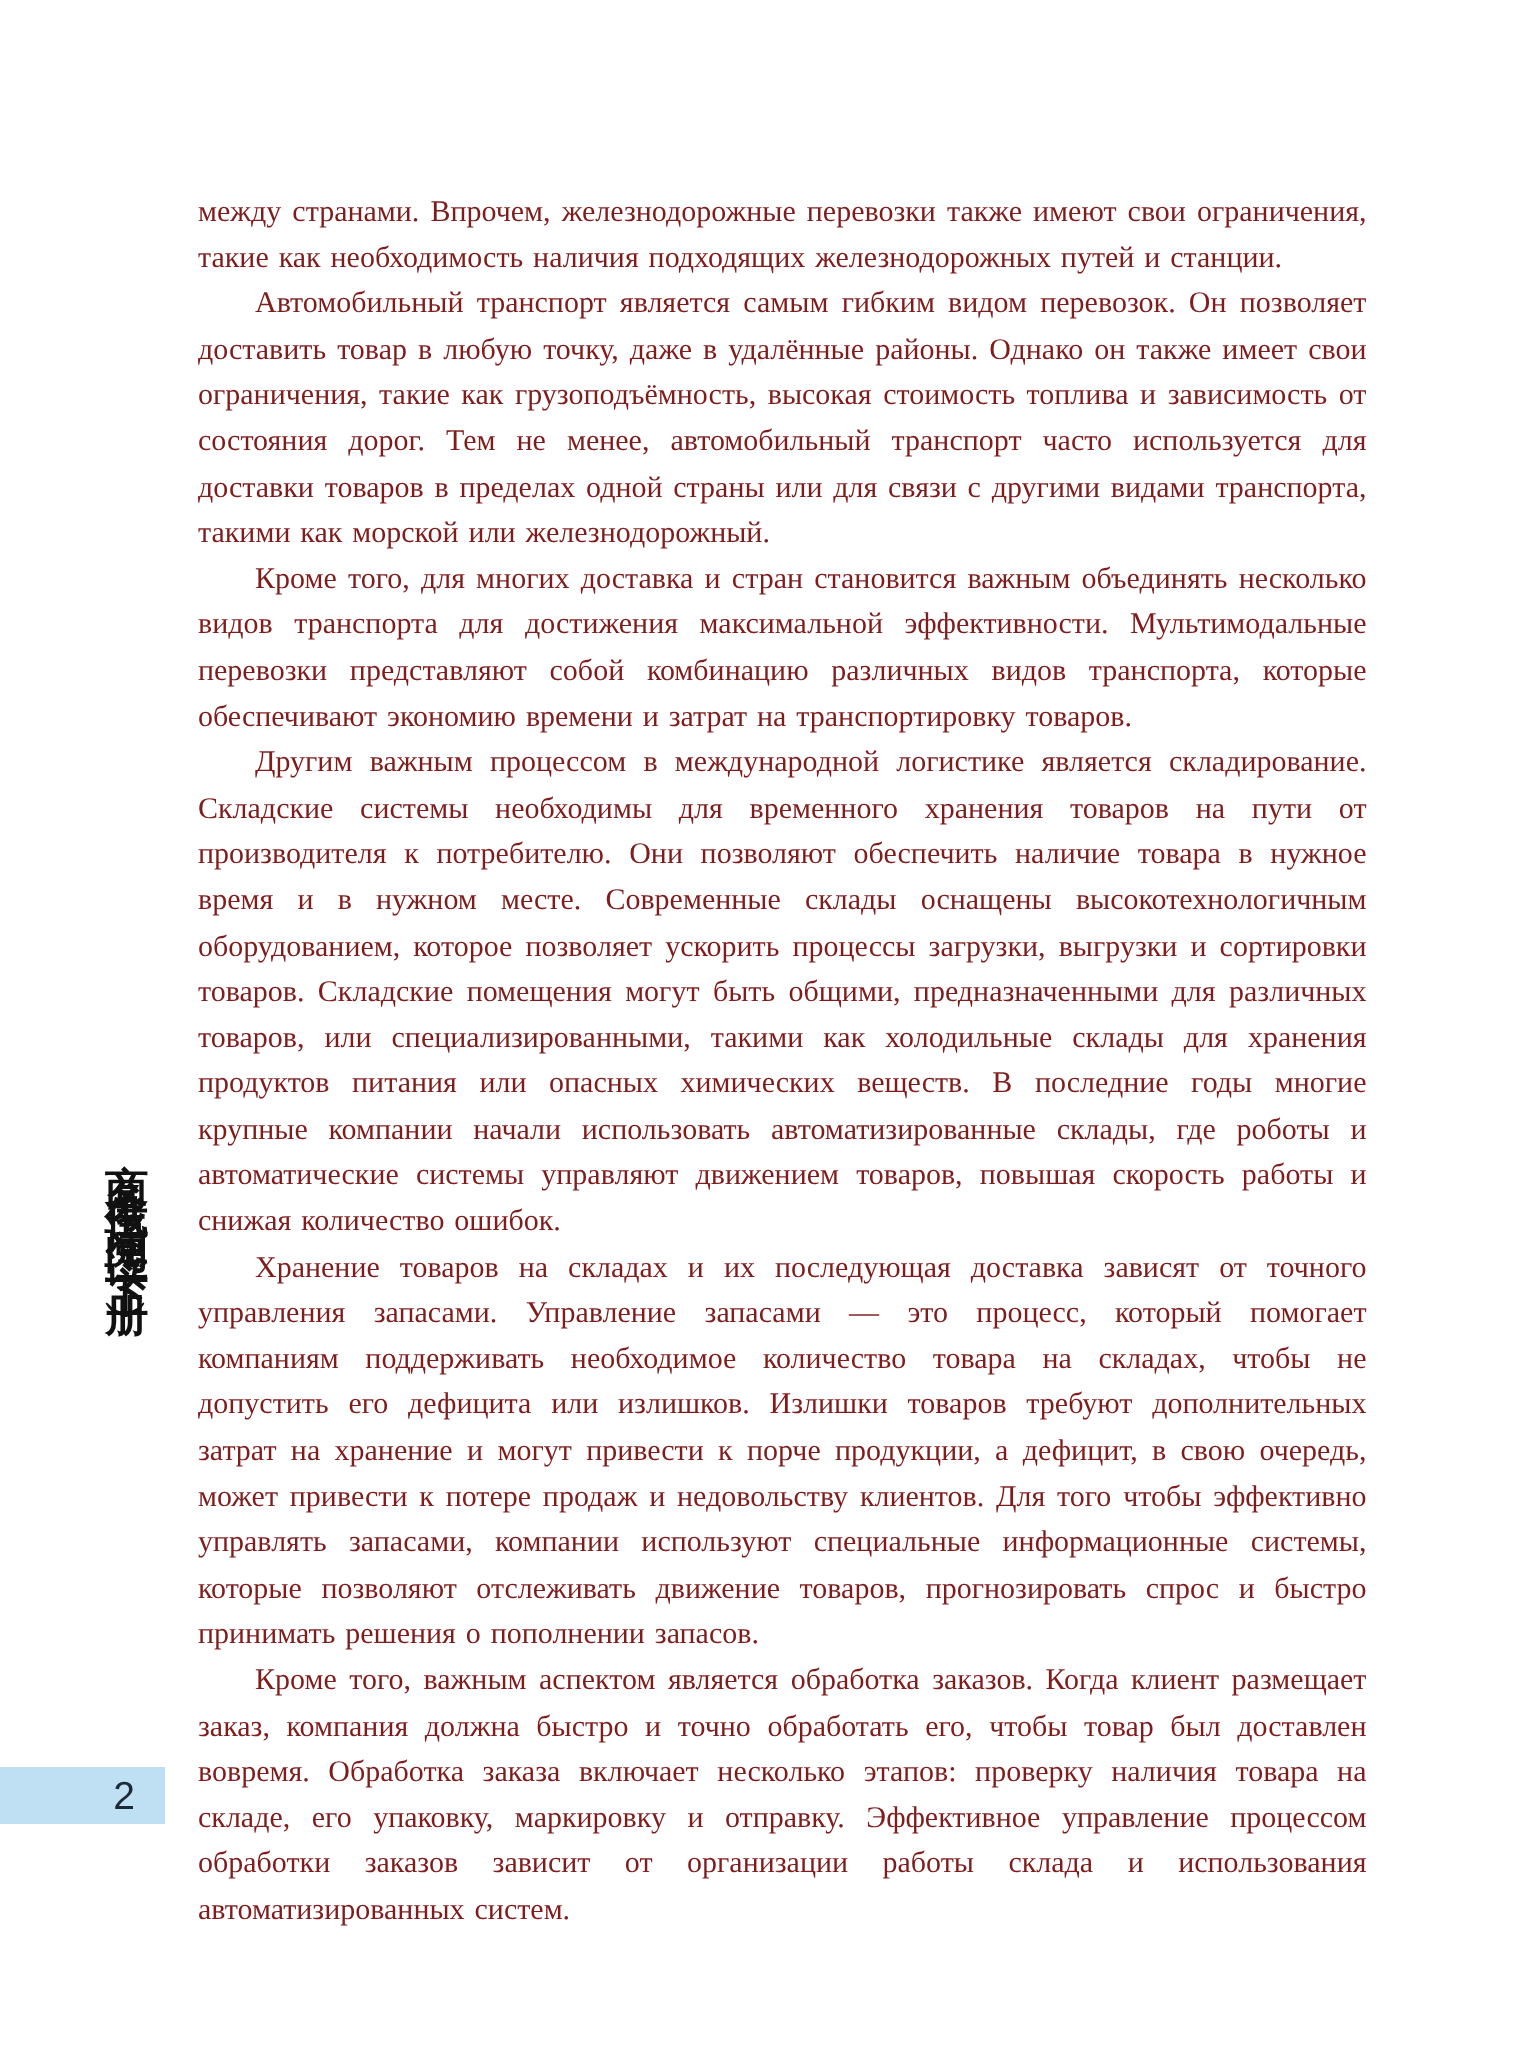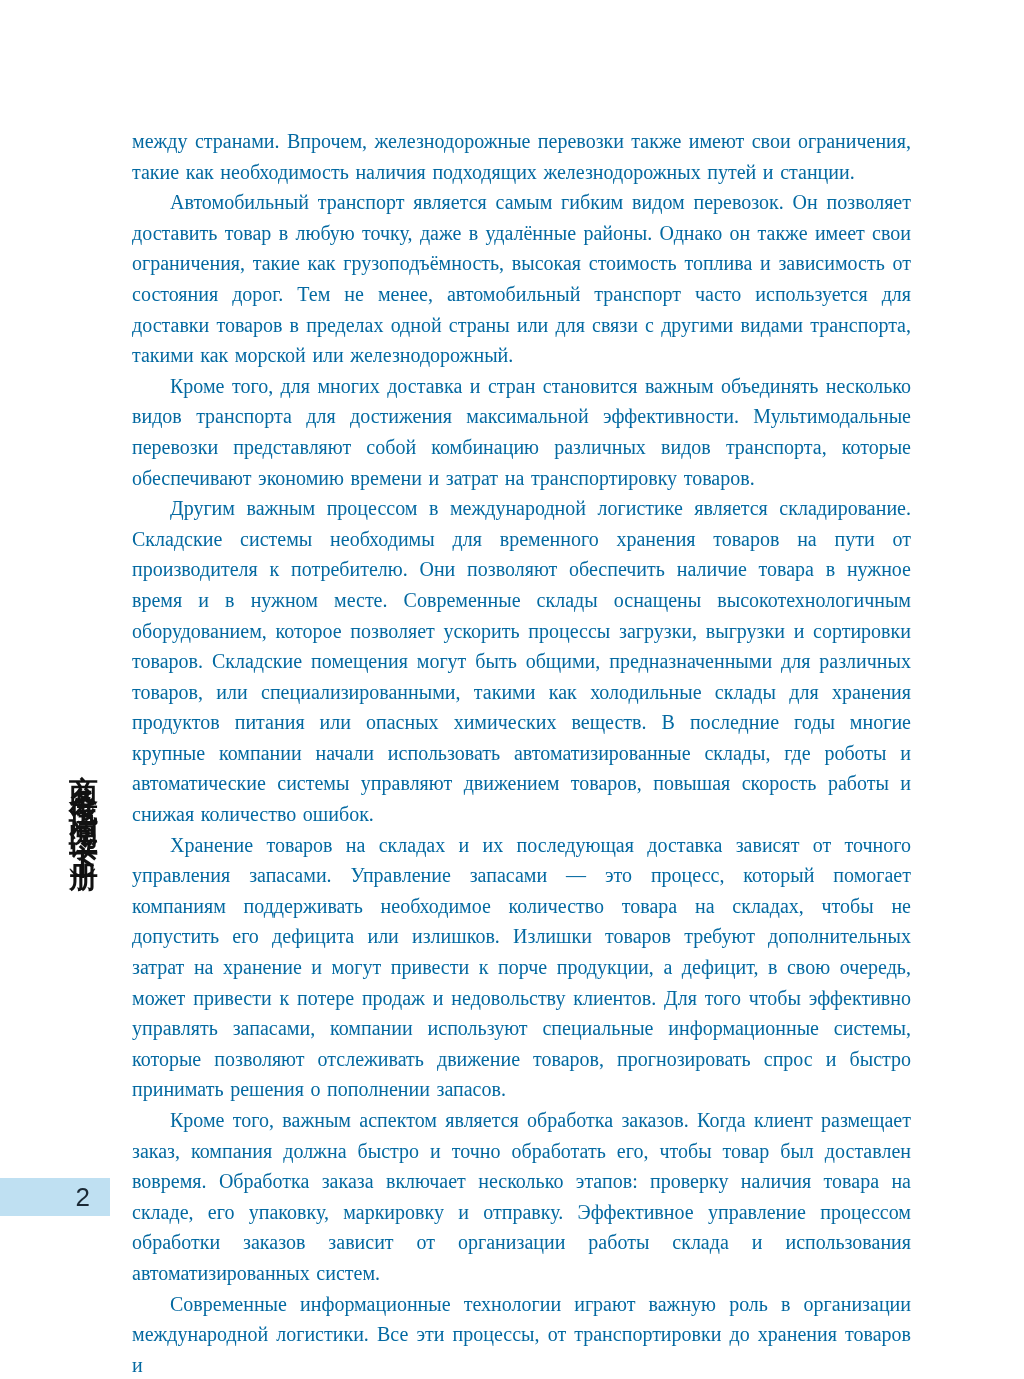--- a/index.html
+++ b/index.html
@@ -13,21 +13,21 @@
     height: 1379px;
     background: #ffffff;
     overflow: hidden;
     font-family: "Liberation Serif", "DejaVu Serif", serif;
   }
   .text-block {
     position: absolute;
     left: 132px;
     top: 126px;
     width: 779px;
-    color: #0369a1;
+    color: #7f1d1d;
     font-size: 20px;
     line-height: 30.6px;
     text-align: justify;
     word-spacing: 0.08em;
   }
   .text-block p {
     margin: 0;
     padding: 0;
     text-indent: 38px;
   }
@@ -75,21 +75,20 @@
 
 <div class="page">
 
   <div class="text-block">
     <p class="no-indent">между странами. Впрочем, железнодорожные перевозки также имеют свои ограничения, такие как необходимость наличия подходящих железнодорожных путей и станции.</p>
     <p>Автомобильный транспорт является самым гибким видом перевозок. Он позволяет доставить товар в любую точку, даже в удалённые районы. Однако он также имеет свои ограничения, такие как грузоподъёмность, высокая стоимость топлива и зависимость от состояния дорог. Тем не менее, автомобильный транспорт часто используется для доставки товаров в пределах одной страны или для связи с другими видами транспорта, такими как морской или железнодорожный.</p>
     <p>Кроме того, для многих доставка и стран становится важным объединять несколько видов транспорта для достижения максимальной эффективности. Мультимодальные перевозки представляют собой комбинацию различных видов транспорта, которые обеспечивают экономию времени и затрат на транспортировку товаров.</p>
     <p>Другим важным процессом в международной логистике является складирование. Складские системы необходимы для временного хранения товаров на пути от производителя к потребителю. Они позволяют обеспечить наличие товара в нужное время и в нужном месте. Современные склады оснащены высокотехнологичным оборудованием, которое позволяет ускорить процессы загрузки, выгрузки и сортировки товаров. Складские помещения могут быть общими, предназначенными для различных товаров, или специализированными, такими как холодильные склады для хранения продуктов питания или опасных химических веществ. В последние годы многие крупные компании начали использовать автоматизированные склады, где роботы и автоматические системы управляют движением товаров, повышая скорость работы и снижая количество ошибок.</p>
     <p>Хранение товаров на складах и их последующая доставка зависят от точного управления запасами. Управление запасами — это процесс, который помогает компаниям поддерживать необходимое количество товара на складах, чтобы не допустить его дефицита или излишков. Излишки товаров требуют дополнительных затрат на хранение и могут привести к порче продукции, а дефицит, в свою очередь, может привести к потере продаж и недовольству клиентов. Для того чтобы эффективно управлять запасами, компании используют специальные информационные системы, которые позволяют отслеживать движение товаров, прогнозировать спрос и быстро принимать решения о пополнении запасов.</p>
     <p>Кроме того, важным аспектом является обработка заказов. Когда клиент размещает заказ, компания должна быстро и точно обработать его, чтобы товар был доставлен вовремя. Обработка заказа включает несколько этапов: проверку наличия товара на складе, его упаковку, маркировку и отправку. Эффективное управление процессом обработки заказов зависит от организации работы склада и использования автоматизированных систем.</p>
-    <p class="continues">Современные информационные технологии играют важную роль в организации международной логистики. Все эти процессы, от транспортировки до хранения товаров и</p>
   </div>
 
   <div class="vertical-title">商务俄语阅读（下册）</div>
 
   <div class="page-badge">
     <span class="num">2</span>
   </div>
 
 </div>
 

